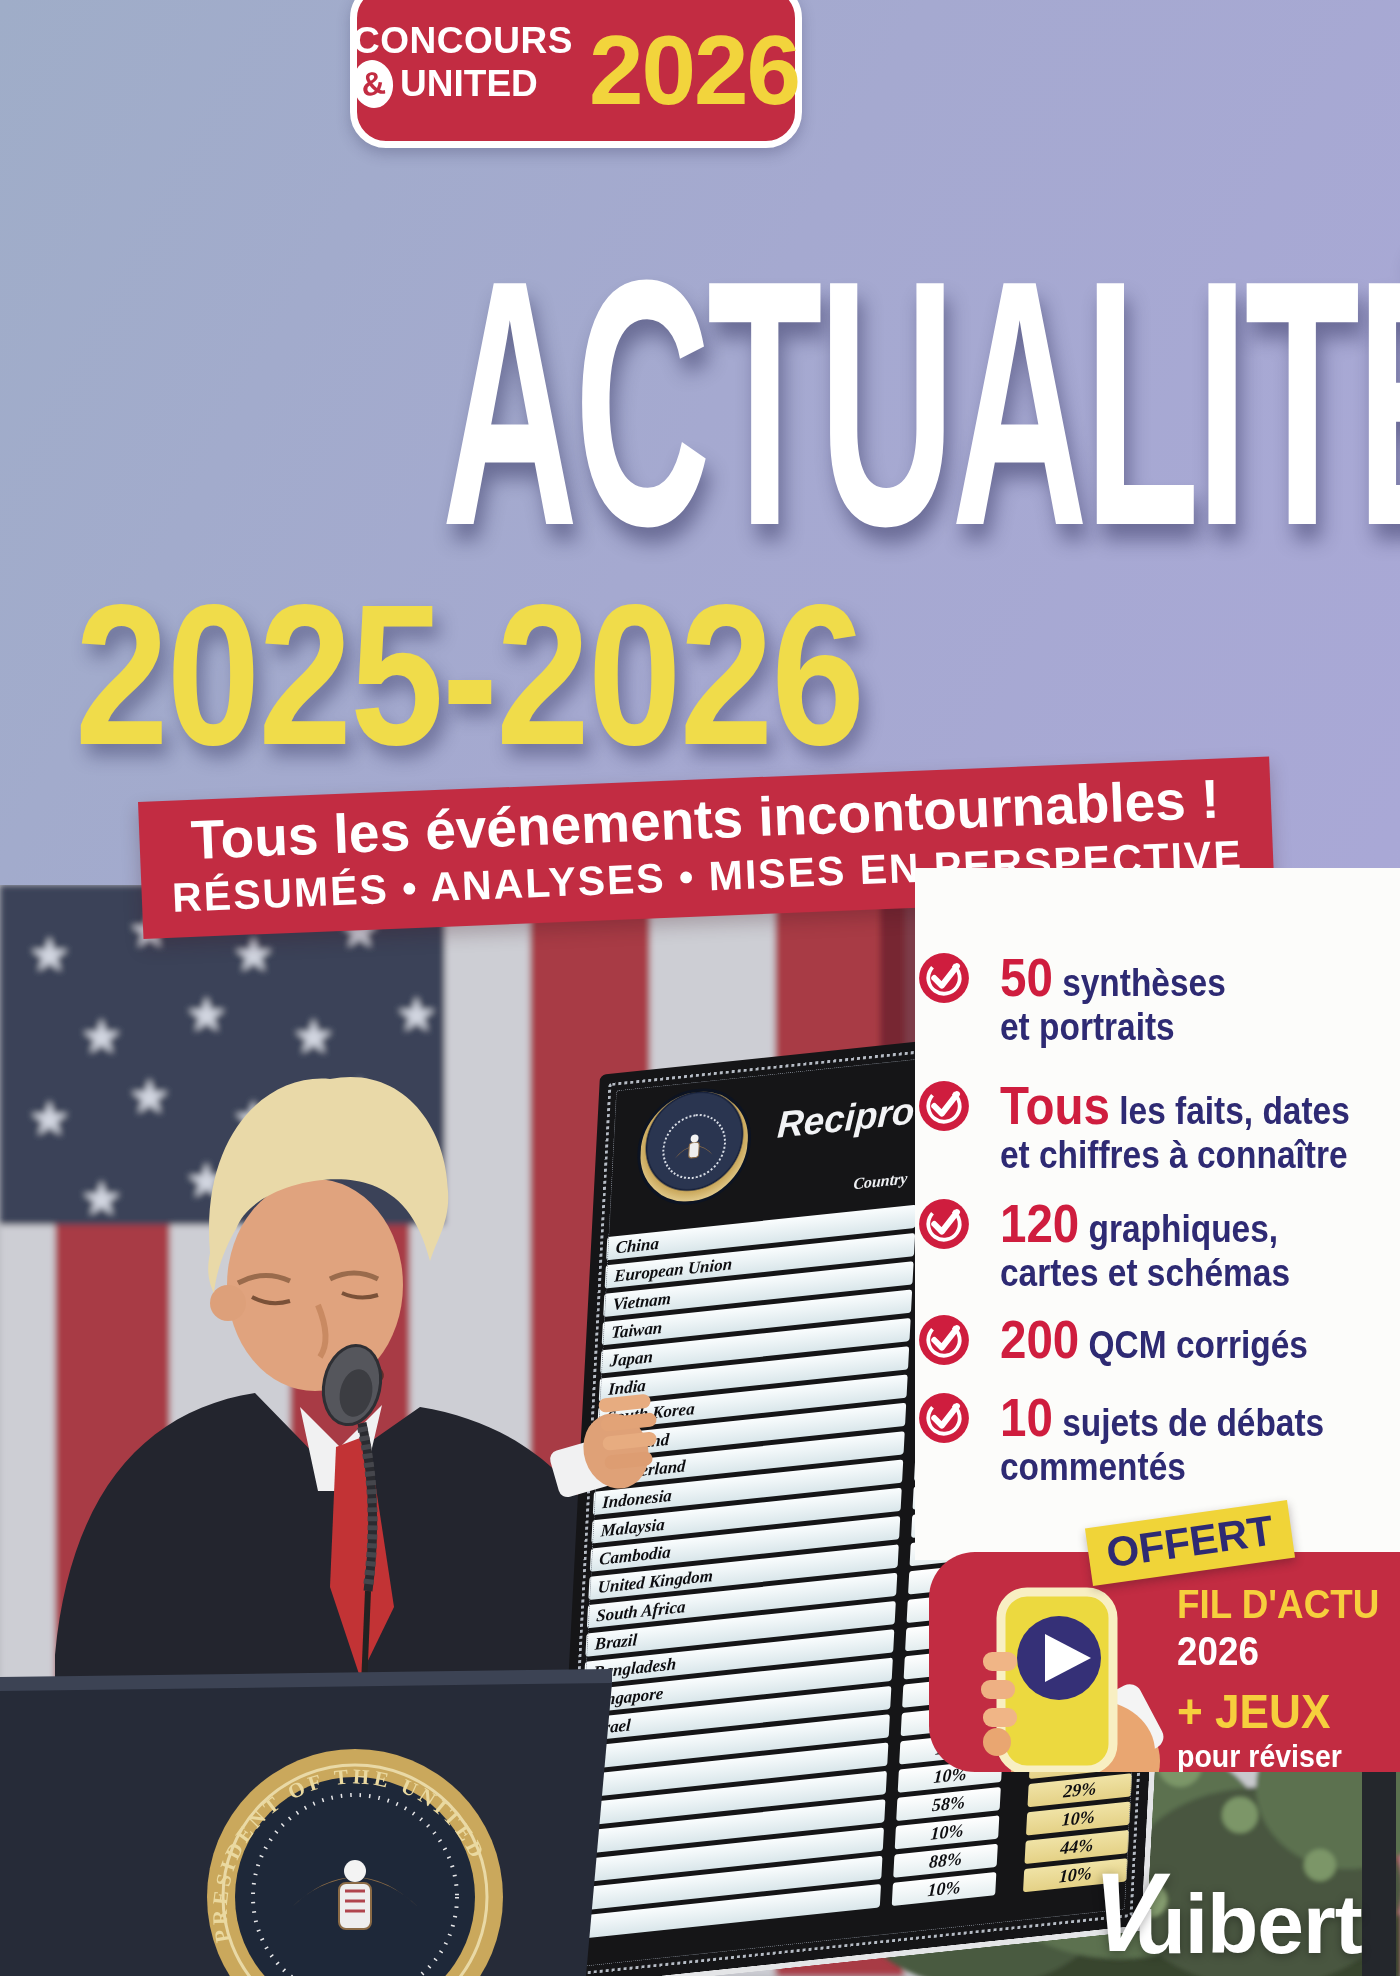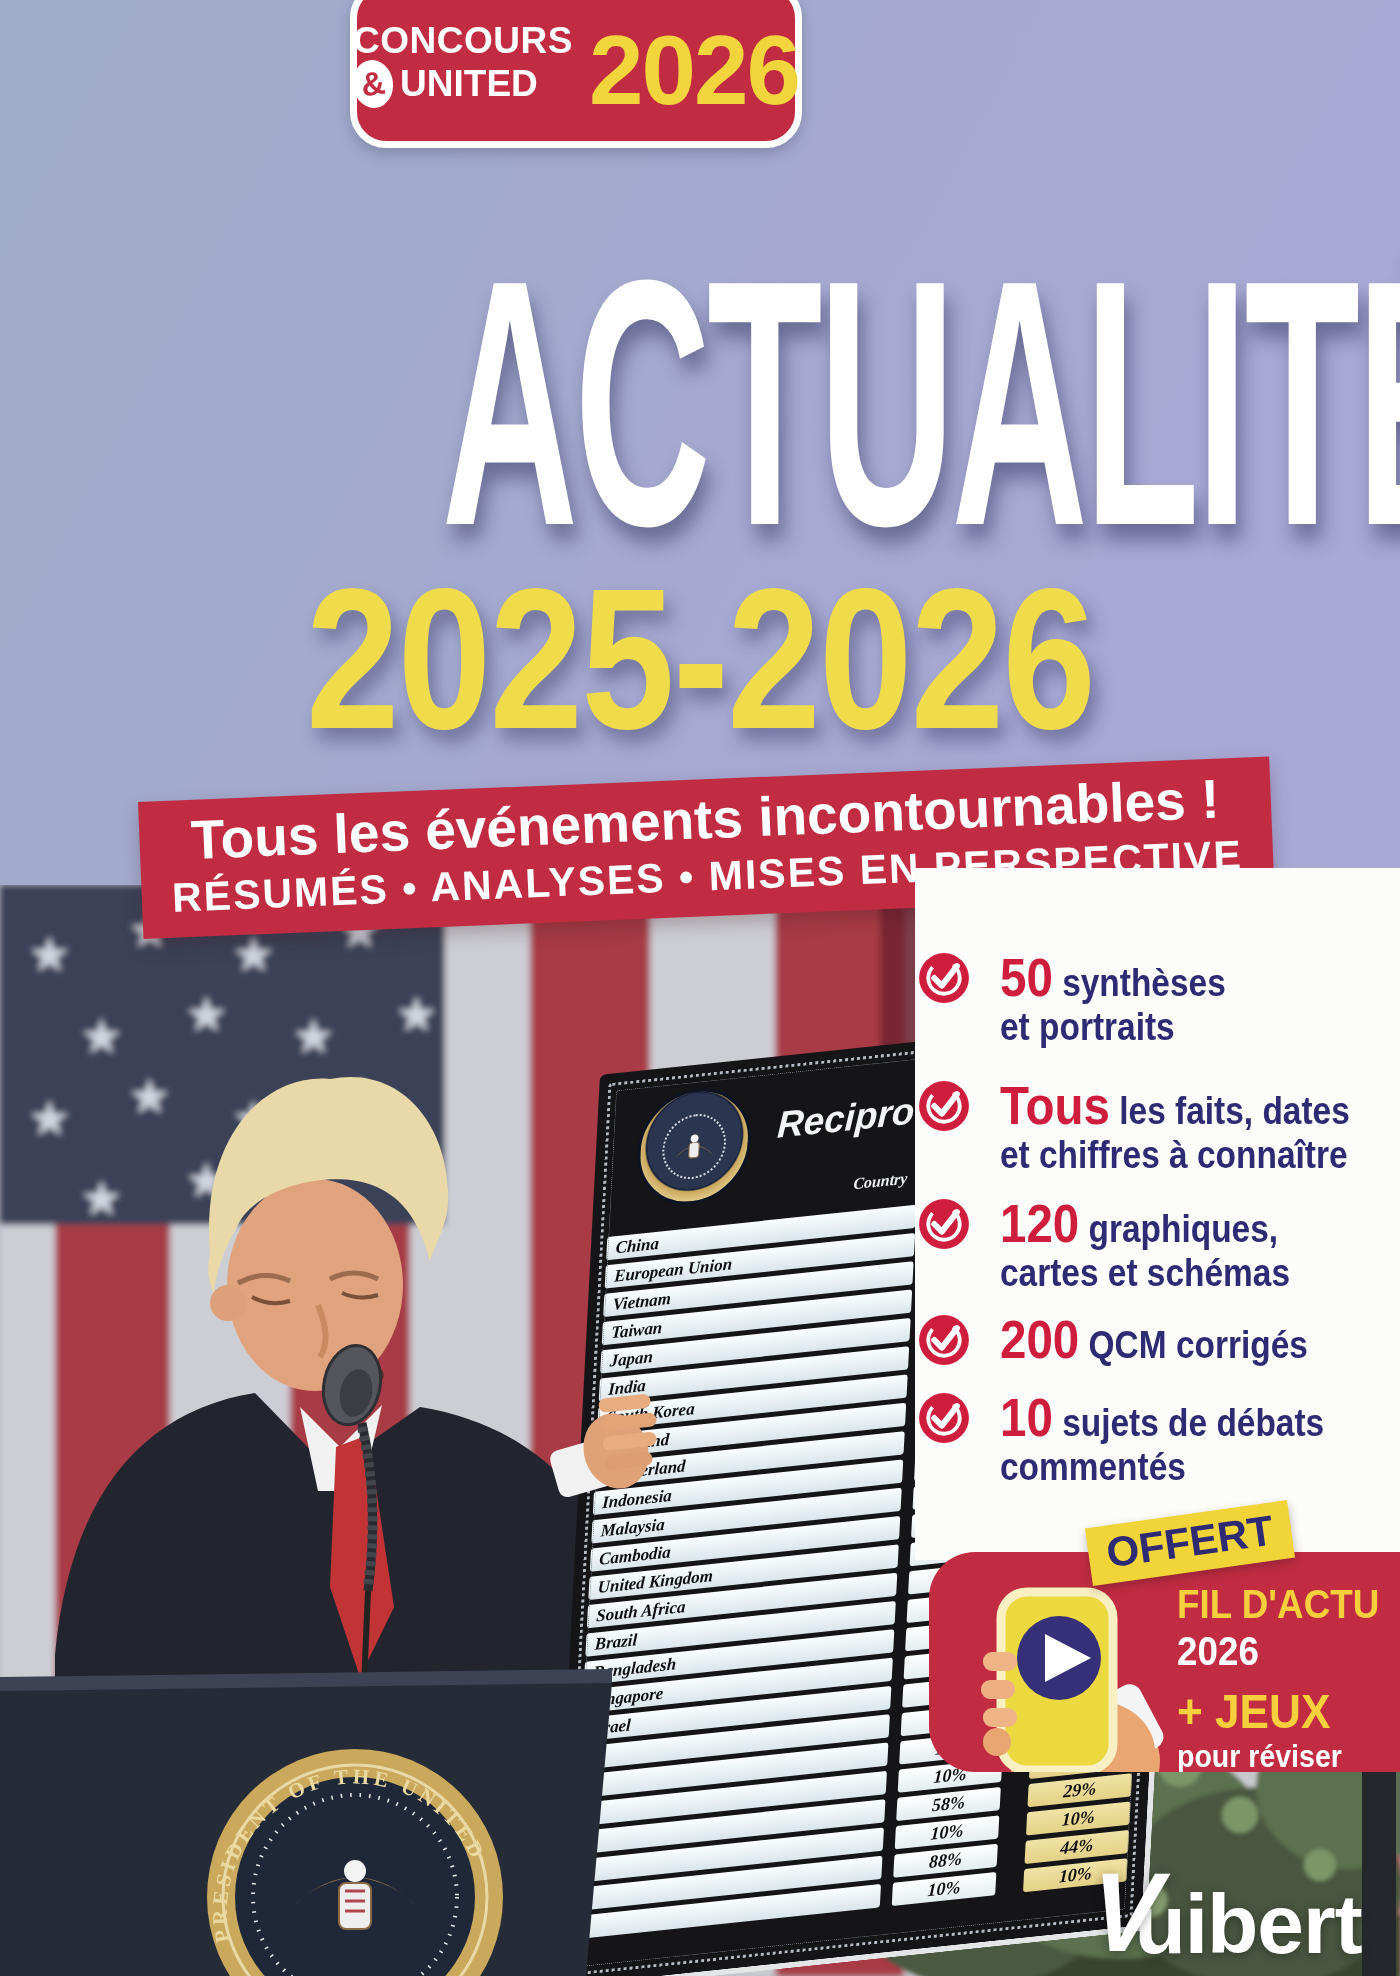--- a/index.html
+++ b/index.html
@@ -17,21 +17,21 @@
   .tb-l2{color:#fff;font-weight:bold;font-size:37px;display:flex;align-items:center;}
   .amp{display:inline-block;width:40px;height:48px;background:#fff;border-radius:50%;
        color:#c22c42;font-size:33px;font-weight:bold;line-height:48px;text-align:center;
        margin-right:7px;transform:rotate(-8deg);}
   .tb-year{color:#f2d43c;font-weight:bold;font-size:98px;margin-top:10px;letter-spacing:-2px;}
   
   .main-title{position:absolute;top:242px;left:0;width:100%;text-align:center;}
   .main-title span{display:inline-block;font-size:350px;font-weight:bold;color:#fff;
       letter-spacing:-.02em;line-height:.92;transform:scaleX(.54);transform-origin:center top;
       text-shadow:10px 16px 26px rgba(35,35,80,.45);}
-  .edition{position:absolute;top:564px;left:0;width:100%;text-align:center;}
+  .edition{position:absolute;top:580px;left:0;width:100%;}
   .edition span{display:inline-block;font-size:200px;font-weight:bold;color:#f0dc4a;
       letter-spacing:-.01em;line-height:.95;transform:scaleX(.84);transform-origin:center top;
       text-shadow:8px 12px 20px rgba(35,35,80,.4);}
   
   .banner{position:absolute;left:138px;top:802px;width:1132px;background:#c22c42;
       transform:rotate(-2.3deg);transform-origin:0 0;text-align:center;
       padding:12px 0 16px 0;box-shadow:0 8px 18px rgba(60,20,30,.25);}
   .banner .l1{color:#fff;font-weight:bold;font-size:55px;line-height:1.05;}
   .banner .l2{color:#fff;font-weight:bold;font-size:41px;letter-spacing:2px;margin-top:4px;}
   

